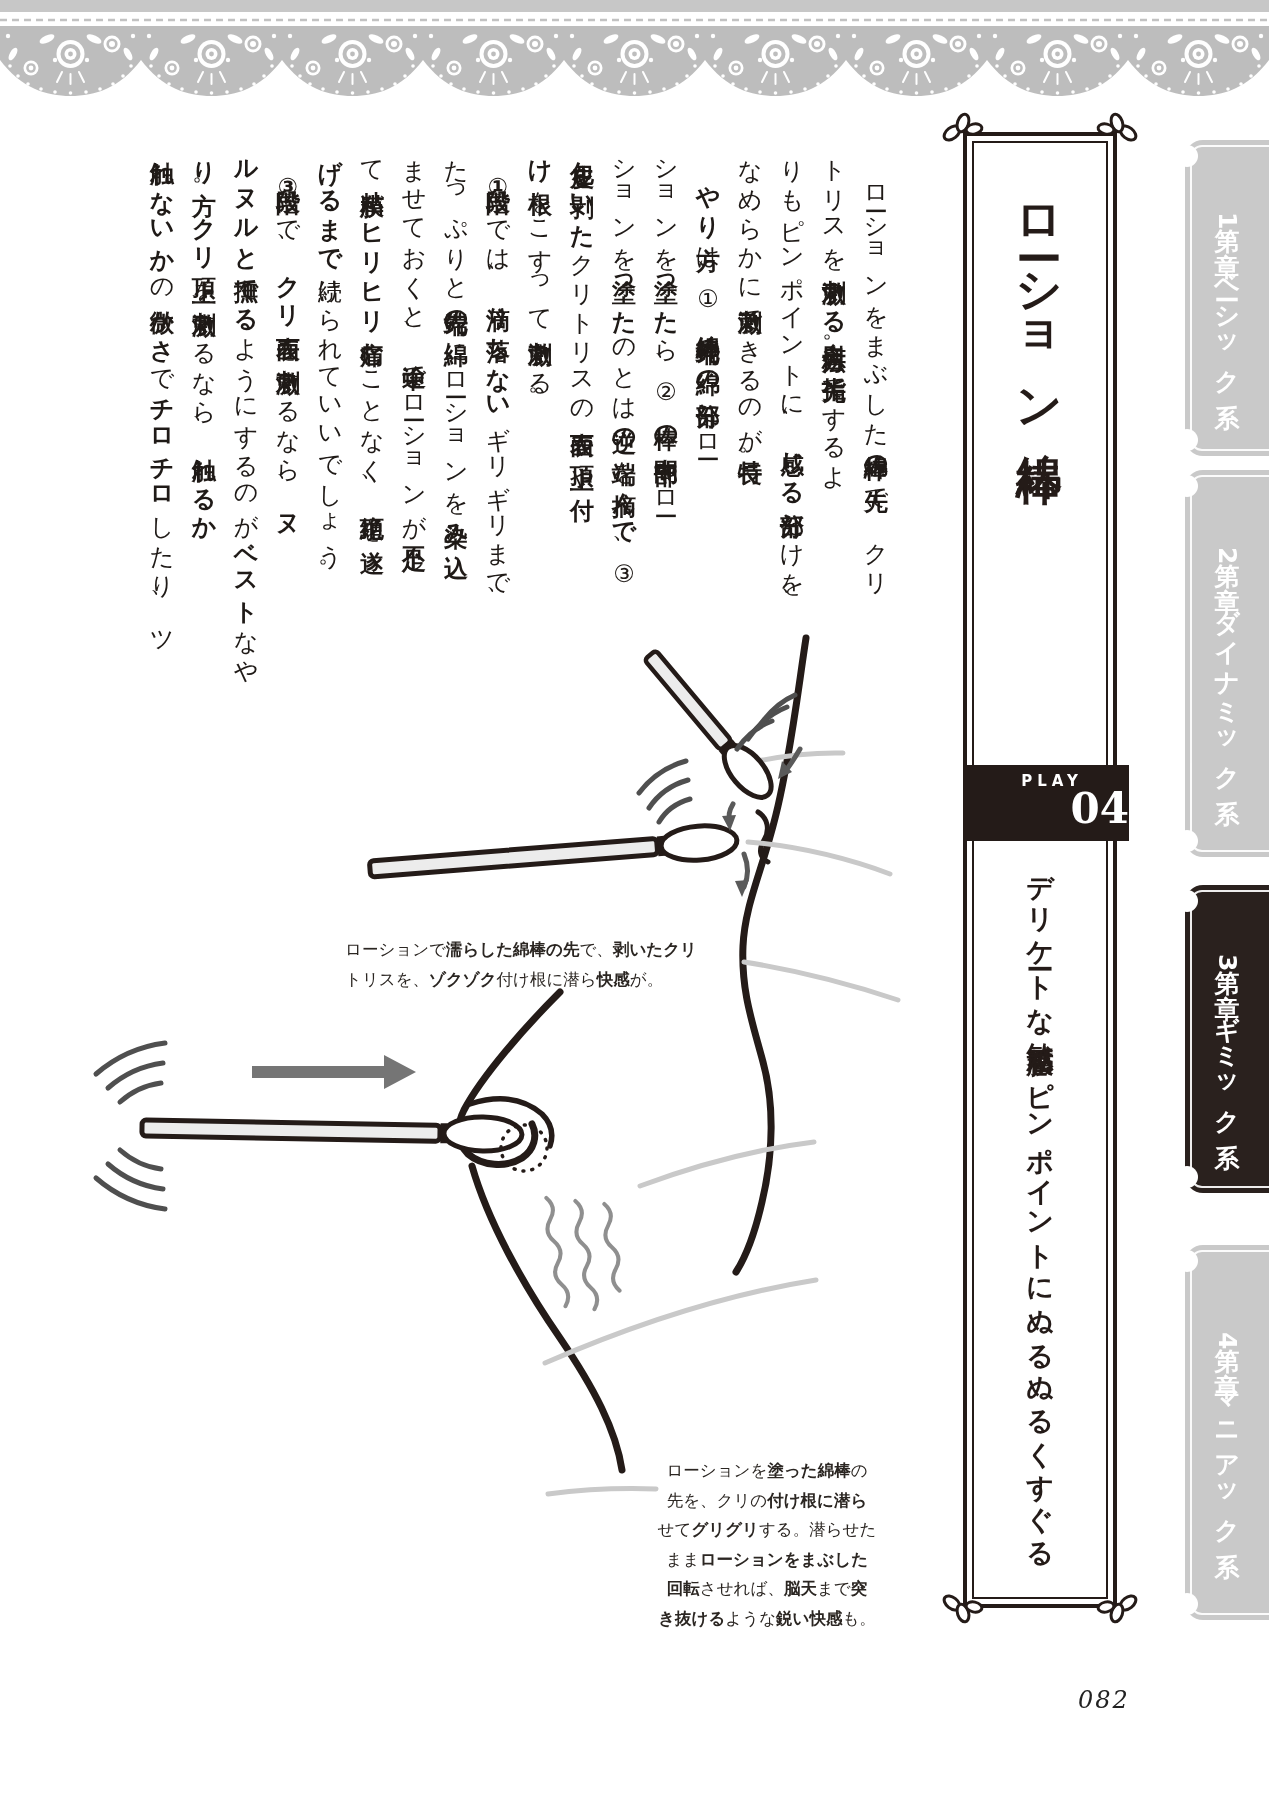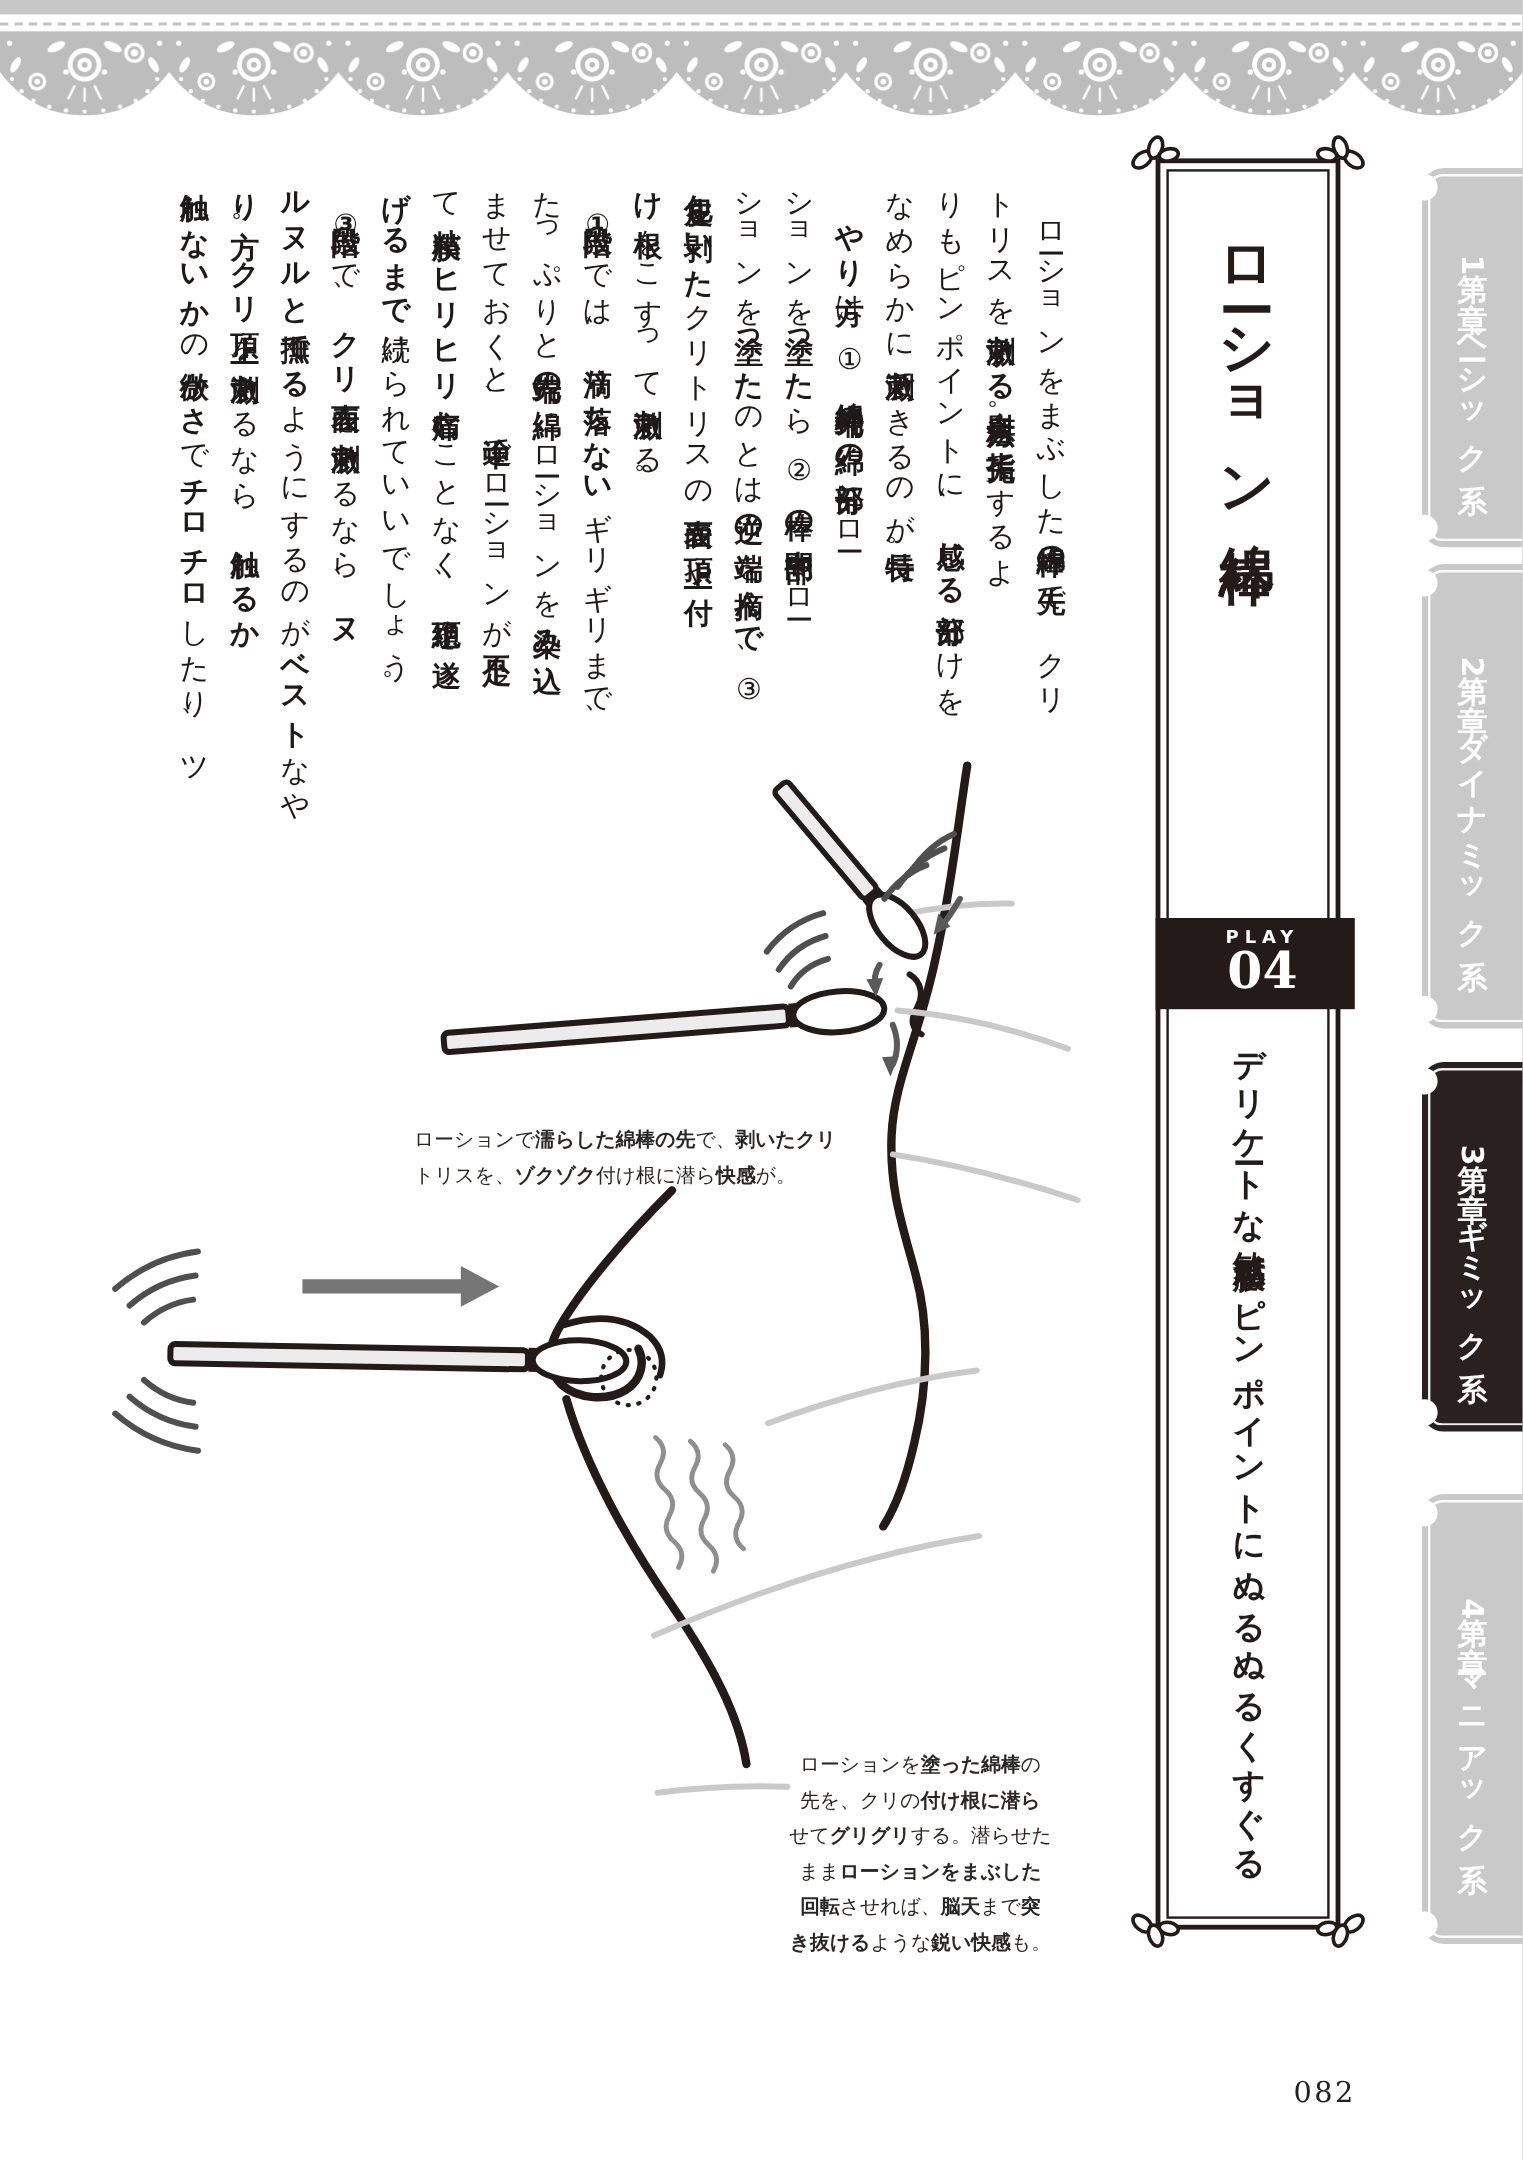--- a/index.html
+++ b/index.html
@@ -27,42 +27,42 @@
 
   
   .title-box{position:absolute;left:963px;top:132px;width:154px;height:1476px;z-index:4;
              border:4px solid #241b18;box-sizing:border-box;background:#fff;}
   .frame-inner{position:absolute;inset:5px;border:2px solid #241b18;}
   .vcenter{position:absolute;left:0;width:100%;display:flex;justify-content:center;}
   .main-title{top:40px;height:380px;font-size:46px;font-weight:700;letter-spacing:6px;}
   .subtitle-wrap{top:720px;height:740px;font-size:27px;font-weight:700;letter-spacing:2px;}
   .play-badge{position:absolute;left:-4px;top:629px;width:154px;height:76px;background:#241b18;color:#fff;z-index:5;padding-left:12px;}
   .play-word{margin-top:7px;text-align:center;font-size:15px;font-weight:700;letter-spacing:5px;}
-  .play-num{margin-top:-3px;text-align:center;font-family:"DejaVu Serif","Liberation Serif",serif;
+  .play-num{margin-top:-3px;text-align:right;font-family:"DejaVu Serif","Liberation Serif",serif;
             font-size:42px;line-height:44px;font-weight:700;}
   .flourish{position:absolute;z-index:6;}
   .fl-tr{transform:scaleX(-1);}
   .fl-bl{transform:scaleY(-1);}
   .fl-br{transform:scale(-1,-1);}
 
   
   .tabs{position:absolute;left:0;top:0;width:100%;height:100%;z-index:3;pointer-events:none;}
   .tab{position:absolute;left:1185px;right:0;background:#c9c9c9;border-radius:18px 0 0 18px;pointer-events:auto;cursor:pointer;}
   .tab.active{background:#2a211e;}
   .tab-frame{position:absolute;top:5px;bottom:5px;left:5px;right:0;border:2px solid rgba(255,255,255,.92);
              border-right:none;border-radius:12px 0 0 12px;}
   .notch{position:absolute;left:-9px;width:22px;height:22px;background:#fff;border-radius:50%;}
   .nt{top:5px;}.nb{bottom:5px;}
   .tab-label{position:absolute;inset:0;display:flex;align-items:center;justify-content:center;}
   .tab-label .v{color:#fff;font-weight:700;font-size:25px;letter-spacing:3px;}
   .tab-nm{margin-top:20px;}
 
   
-  .page-number{position:absolute;left:1078px;top:1730px;font-family:"DejaVu Serif","Liberation Serif",serif;
-               font-size:24px;letter-spacing:2px;color:#222;}
+  .page-number{position:absolute;left:1078px;top:1686px;font-family:"DejaVu Serif","Liberation Serif",serif;
+               font-size:24px;letter-spacing:2px;color:#222;font-style:italic;}
 </style>
 </head>
 <body>
 
 <div class="page">
 
   <svg class="lace" width="1269" height="100" viewBox="0 0 1269 100" aria-hidden="true">
     <defs>
       <pattern id="lacep" x="0" y="26" width="141" height="74" patternUnits="userSpaceOnUse">
         <path d="M0,0 H141 V34 C120,62 95,70 70.5,70 C46,70 21,62 0,34 Z" fill="#bdbdbd"></path>

